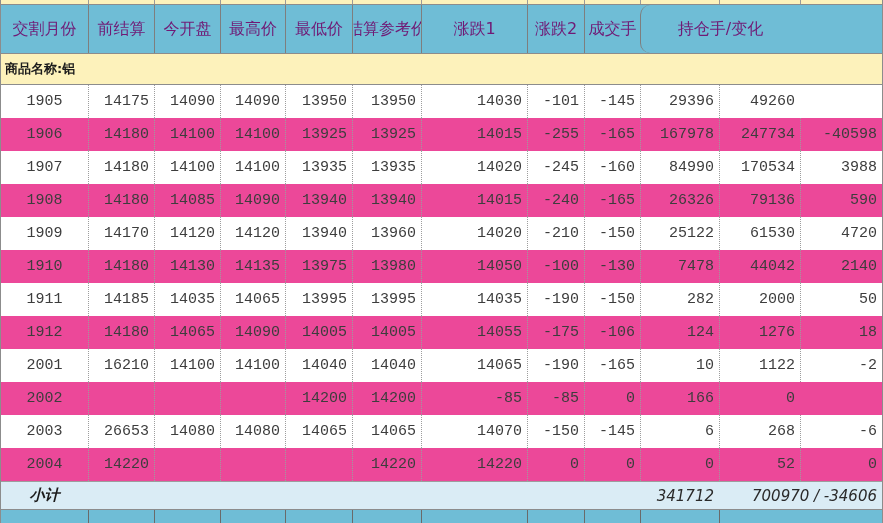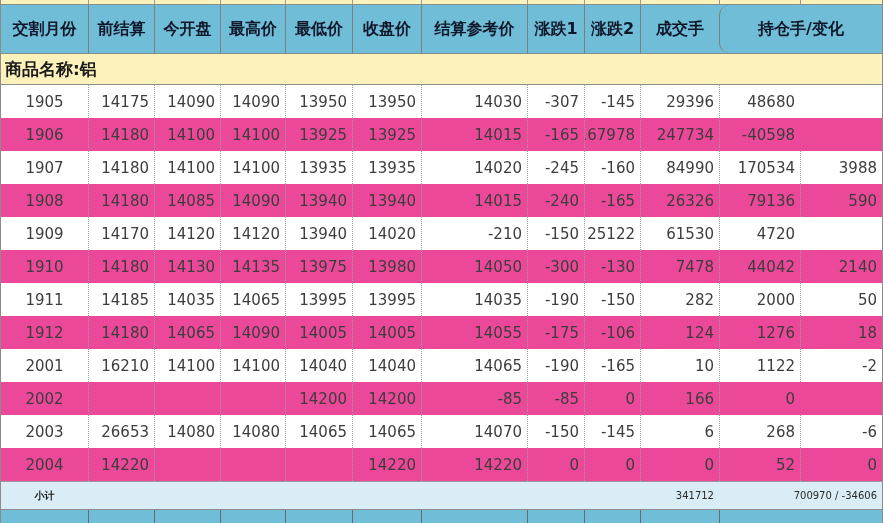--- a/index.html
+++ b/index.html
@@ -29,57 +29,57 @@
   }
   .strip-top .tcell { border-left: 1px solid #9a9a9a; }
   .strip-top .tcell:first-child { border-left: none; }
   
   .hdr {
     height: 49px; flex: 0 0 49px;
     background: #6fbdd6;
     border-bottom: 1px solid #8c8c8c;
   }
   .hcell {
-    color: #0f172a; font-weight: bold; font-size: 16px;
+    color: #701a75; font-weight: normal; font-size: 16px;
     display: flex; align-items: center; justify-content: center;
     border-left: 1px solid #7e7e7e;
     white-space: nowrap; overflow: hidden;
   }
   .hcell:first-child { border-left: none; }
   .hcell.span2 { grid-column: span 2; border-radius: 10px; }
   
   .commodity {
     height: 31px; flex: 0 0 31px;
     background: #fdf2bb;
     border-bottom: 1px solid #8c8c8c;
     display: flex; align-items: center;
-    font-weight: bold; font-size: 17px; color: #1b1b1b;
+    font-weight: bold; font-size: 13px; color: #1b1b1b;
     padding-left: 4px;
   }
   
-  .tbody { flex: 0 0 396px; }
+  .tbody { flex: 0 0 396px; font-family: Liberation Mono, monospace; }
   .drow { height: 33px; background: #ffffff; }
   .drow.alt { background: #ec4899; }
   .dcell {
     font-size: 15px; color: #3d3d3d;
     display: flex; align-items: center; justify-content: flex-end;
     padding-right: 5px;
     border-left: 1px dotted #9d9d9d;
     white-space: nowrap; overflow: hidden;
   }
   .dcell.c0 {
     justify-content: center; padding-right: 0; border-left: none;
   }
   
   .subtotal {
     height: 29px; flex: 0 0 29px;
     background: #daecf5;
     border-top: 1px solid #9d9d9d;
     border-bottom: 1px solid #8c8c8c;
-    font-size: 10px; color: #2a2a2a;
+    font-size: 15px; color: #2a2a2a; font-style: italic;
   }
   .scell { display: flex; align-items: center; white-space: nowrap; overflow: hidden; }
   .scell.label { justify-content: center; font-weight: bold; color: #1b1b1b; }
   .scell.filler { grid-column: span 8; }
   .scell.num { justify-content: flex-end; padding-right: 5px; }
   .scell.span2 { grid-column: span 2; }
   
   .strip-bottom {
     flex: 1 1 auto;
     background: #6fbdd6;
@@ -107,54 +107,54 @@
     <div class="tcell"></div>
       <div class="tcell"></div>
   </div>
 
   <div class="hdr grid">
     <div class="hcell">交割月份</div>
     <div class="hcell">前结算</div>
     <div class="hcell">今开盘</div>
     <div class="hcell">最高价</div>
     <div class="hcell">最低价</div>
-    <div class="hcell">收盘价</div>
     <div class="hcell">结算参考价</div>
     <div class="hcell">涨跌1</div>
     <div class="hcell">涨跌2</div>
     <div class="hcell">成交手</div>
     <div class="hcell span2">持仓手/变化</div>
   </div>
 
   <div class="commodity">
     <span>商品名称:铝</span>
   </div>
 
   <div class="tbody" id="rows">
       <div class="drow grid">
         <div class="dcell c0">1905</div>
         <div class="dcell c1">14175</div>
         <div class="dcell c2">14090</div>
         <div class="dcell c3">14090</div>
         <div class="dcell c4">13950</div>
         <div class="dcell c5">13950</div>
         <div class="dcell c6">14030</div>
-        <div class="dcell c7">-307</div>
+        <div class="dcell c7">-101</div>
         <div class="dcell c8">-145</div>
         <div class="dcell c9">29396</div>
-        <div class="dcell c10">48680</div>
+        <div class="dcell c10">49260</div>
       </div>
       <div class="drow grid alt">
         <div class="dcell c0">1906</div>
         <div class="dcell c1">14180</div>
         <div class="dcell c2">14100</div>
         <div class="dcell c3">14100</div>
         <div class="dcell c4">13925</div>
         <div class="dcell c5">13925</div>
         <div class="dcell c6">14015</div>
+        <div class="dcell c7">-255</div>
         <div class="dcell c8">-165</div>
         <div class="dcell c9">167978</div>
         <div class="dcell c10">247734</div>
         <div class="dcell c11">-40598</div>
       </div>
       <div class="drow grid">
         <div class="dcell c0">1907</div>
         <div class="dcell c1">14180</div>
         <div class="dcell c2">14100</div>
         <div class="dcell c3">14100</div>
@@ -180,36 +180,37 @@
         <div class="dcell c9">26326</div>
         <div class="dcell c10">79136</div>
         <div class="dcell c11">590</div>
       </div>
       <div class="drow grid">
         <div class="dcell c0">1909</div>
         <div class="dcell c1">14170</div>
         <div class="dcell c2">14120</div>
         <div class="dcell c3">14120</div>
         <div class="dcell c4">13940</div>
+        <div class="dcell c5">13960</div>
         <div class="dcell c6">14020</div>
         <div class="dcell c7">-210</div>
         <div class="dcell c8">-150</div>
         <div class="dcell c9">25122</div>
         <div class="dcell c10">61530</div>
         <div class="dcell c11">4720</div>
       </div>
       <div class="drow grid alt">
         <div class="dcell c0">1910</div>
         <div class="dcell c1">14180</div>
         <div class="dcell c2">14130</div>
         <div class="dcell c3">14135</div>
         <div class="dcell c4">13975</div>
         <div class="dcell c5">13980</div>
         <div class="dcell c6">14050</div>
-        <div class="dcell c7">-300</div>
+        <div class="dcell c7">-100</div>
         <div class="dcell c8">-130</div>
         <div class="dcell c9">7478</div>
         <div class="dcell c10">44042</div>
         <div class="dcell c11">2140</div>
       </div>
       <div class="drow grid">
         <div class="dcell c0">1911</div>
         <div class="dcell c1">14185</div>
         <div class="dcell c2">14035</div>
         <div class="dcell c3">14065</div>

